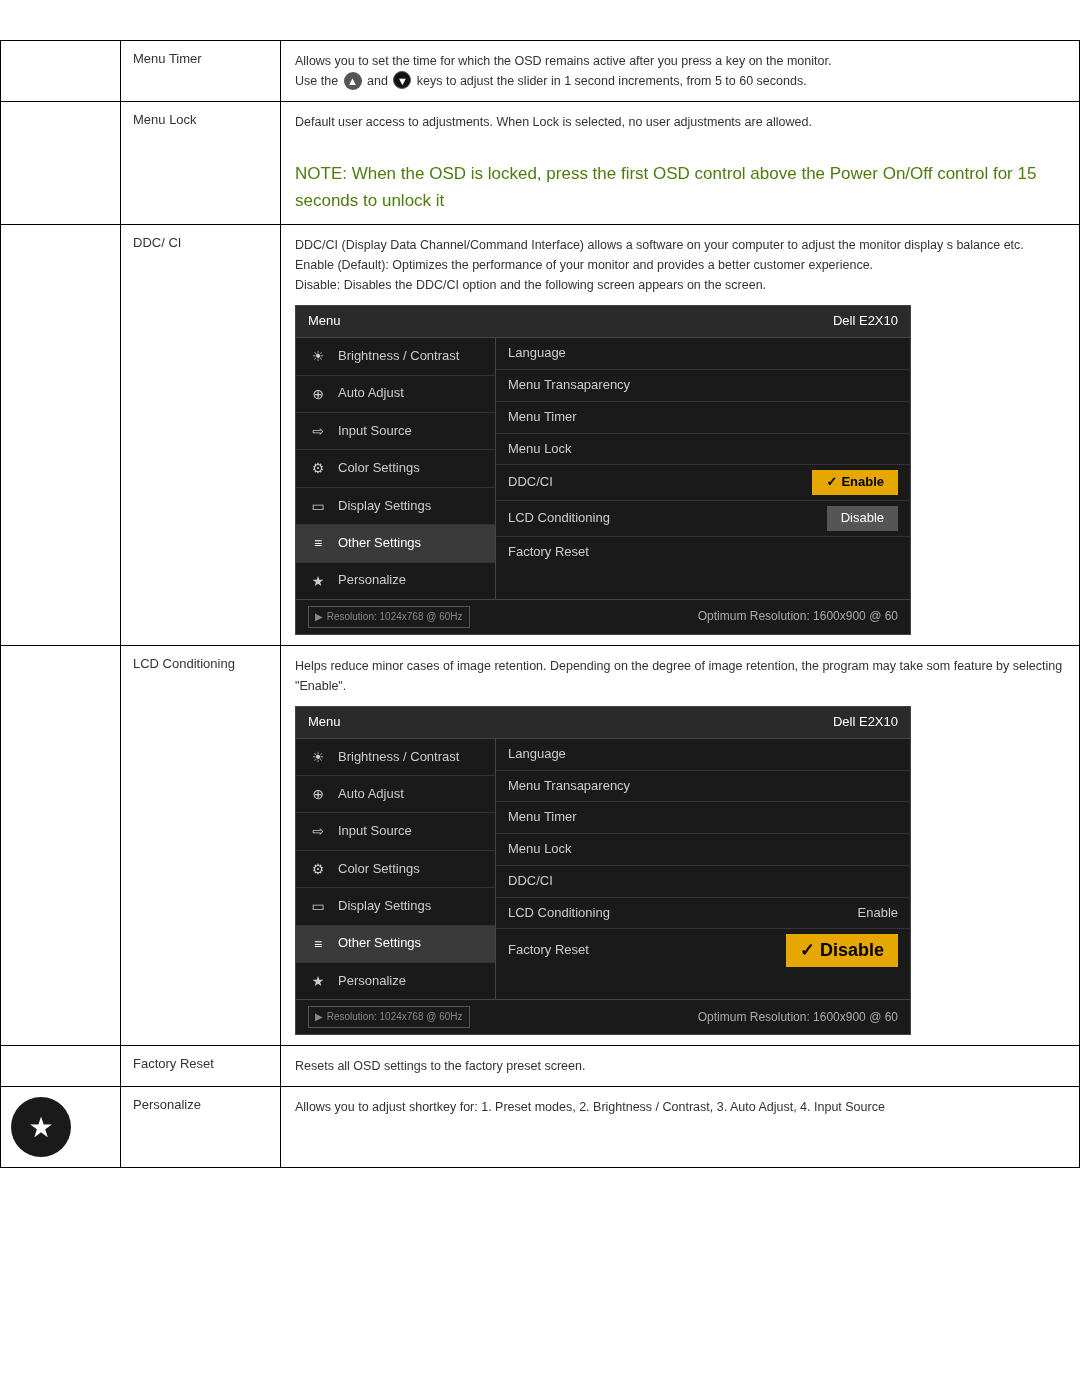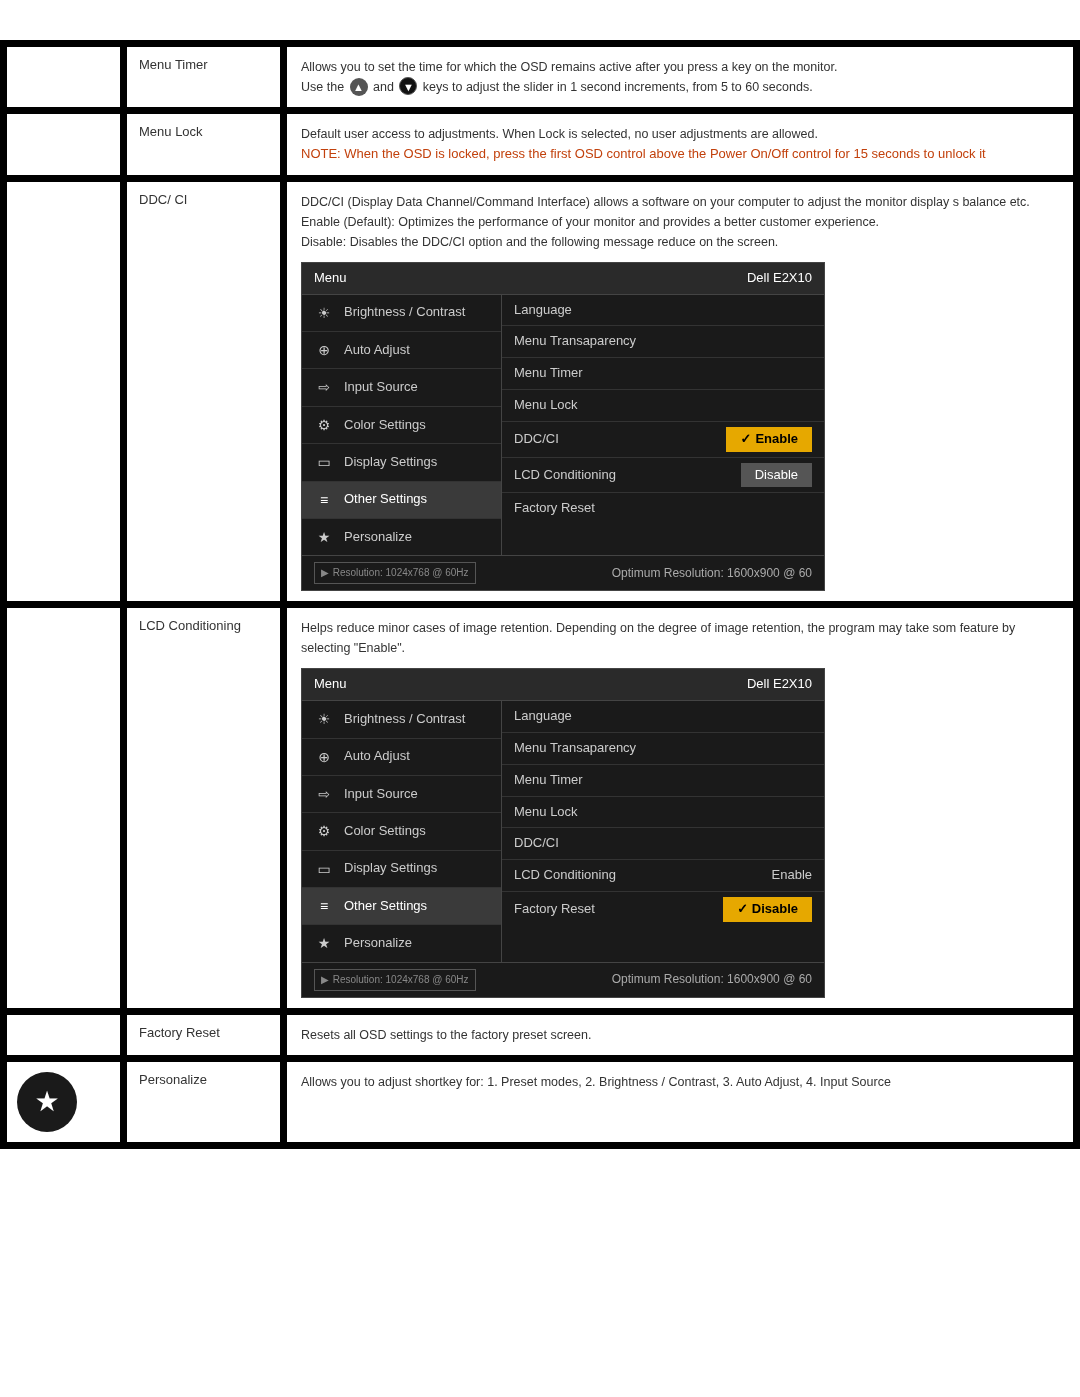--- a/index.html
+++ b/index.html
@@ -17,21 +17,21 @@
     }
 
     
     .doc-table {
       width: 100%;
       border-collapse: collapse;
     }
 
     .doc-table td {
       vertical-align: top;
-      border: 7px solid #000000;
+      border: 1px solid #000000;
     }
 
     .icon-cell {
       width: 120px;
       text-align: center;
       padding: 10px;
       border-right: 1px solid #ccc;
     }
 
     .label-cell {
@@ -43,30 +43,31 @@
     }
 
     .content-cell {
       padding: 10px 14px;
       font-size: 12.5px;
       color: #333;
       line-height: 1.6;
     }
 
     .note-blue {
-      color: #c2410c;
-      font-size: 13px;
+      color: #4d7c0f;
+      font-size: 17px;
+      margin-top: 28px;
     }
 
     
     .osd-menu {
       margin-top: 10px;
       background: #1a1a1a;
       color: #fff;
-      width: 524px;
+      width: 616px;
       border: 1px solid #444;
     }
 
     .osd-header {
       background: #2a2a2a;
       display: flex;
       justify-content: space-between;
       align-items: center;
       padding: 5px 12px;
       font-size: 13px;
@@ -144,21 +145,21 @@
       padding: 2px 14px;
       font-weight: normal;
       font-size: 13px;
     }
 
     .osd-badge-disable2 {
       background: #e6a800;
       color: #000;
       padding: 2px 14px;
       font-weight: bold;
-      font-size: 13px;
+      font-size: 18px;
       display: flex;
       align-items: center;
       gap: 4px;
     }
 
     .osd-footer {
       background: #1a1a1a;
       display: flex;
       justify-content: space-between;
       align-items: center;
@@ -242,21 +243,21 @@
           <p class="note-blue">NOTE: When the OSD is locked, press the first OSD control above the Power On/Off control for 15 seconds to unlock it</p>
         </td>
       </tr>
 
       <tr>
         <td class="icon-cell"></td>
         <td class="label-cell">DDC/ CI</td>
         <td class="content-cell">
           <p>DDC/CI (Display Data Channel/Command Interface) allows a software on your computer to adjust the monitor display s balance etc.</p>
           <p>Enable (Default): Optimizes the performance of your monitor and provides a better customer experience.</p>
-          <p>Disable: Disables the DDC/CI option and the following message reduce on the screen.</p>
+          <p>Disable: Disables the DDC/CI option and the following screen appears on the screen.</p>
 
           <div class="osd-menu">
             <div class="osd-header">
               <span>Menu</span>
               <span>Dell E2X10</span>
             </div>
             <div class="osd-body">
               <div class="osd-left">
                 <div class="osd-row">
                   <span class="osd-row-icon">☀</span>

